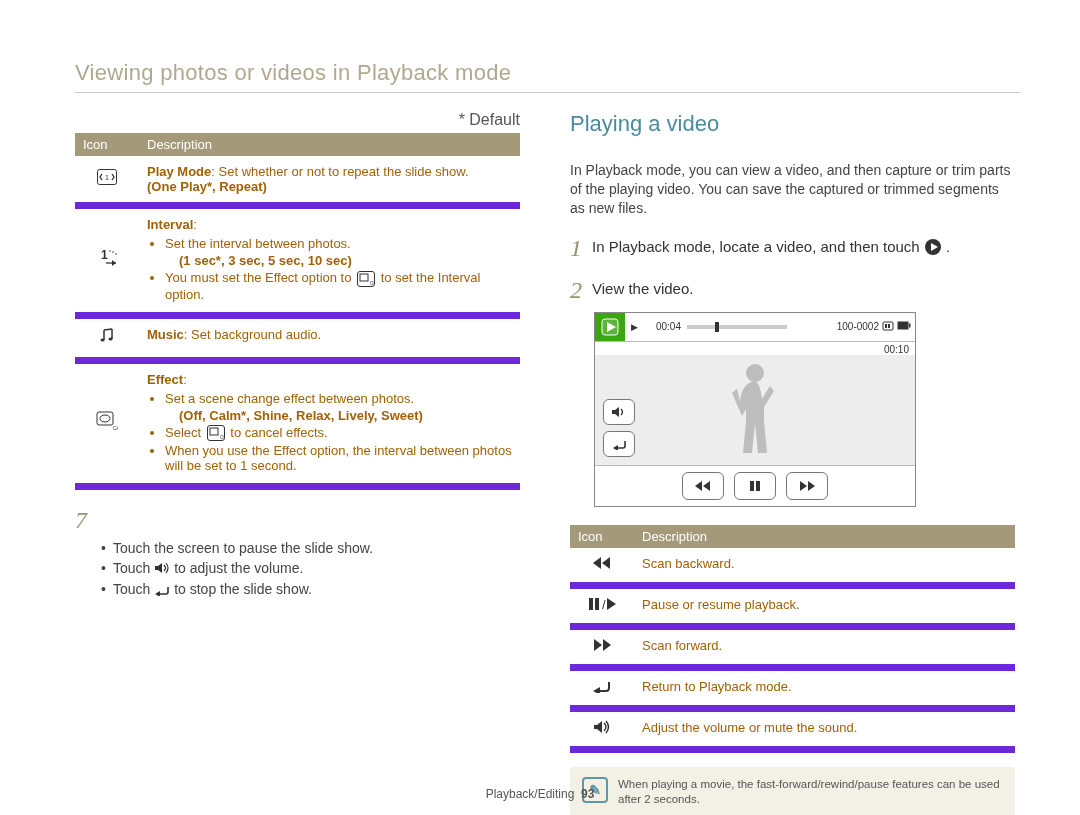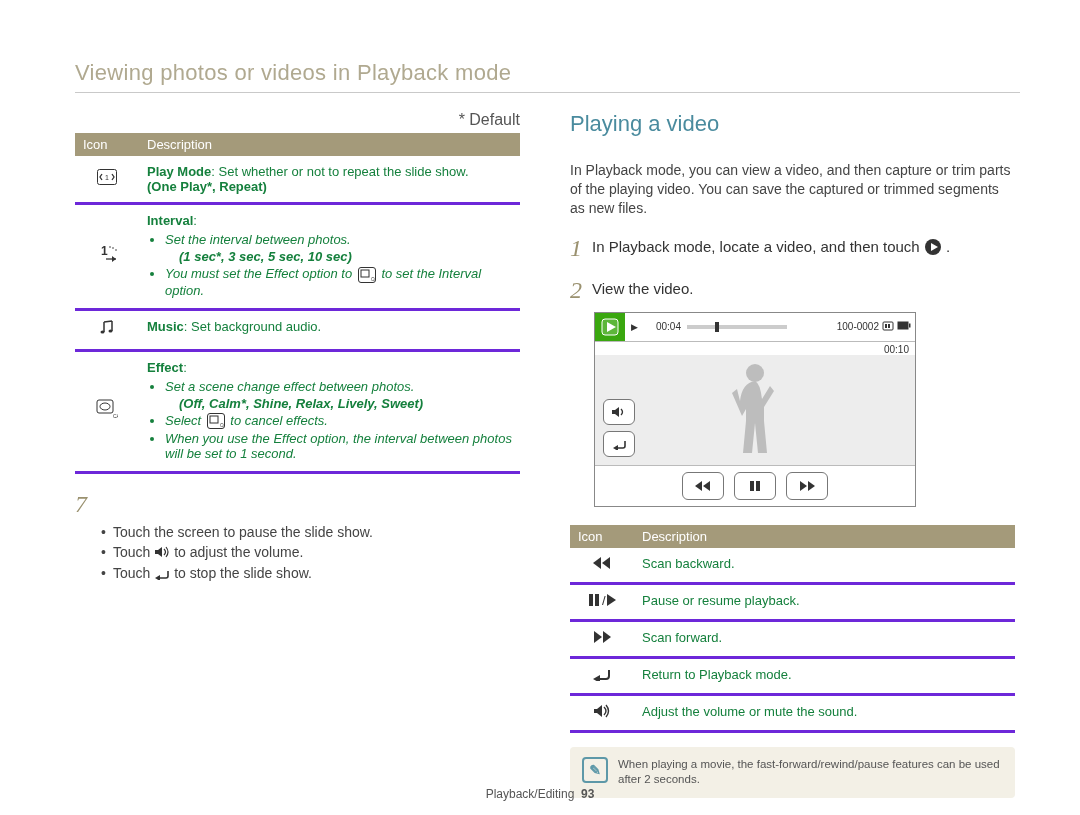--- a/index.html
+++ b/index.html
@@ -5,24 +5,24 @@
   html,body { margin:0; padding:0; background:#fff; font-family:Arial,Helvetica,sans-serif; color:#333; }
   .page { width:1080px; height:815px; position:relative; box-sizing:border-box; padding:60px 60px 5px 75px; }
   .section-head { font-size:22px; color:#b0a990; font-weight:300; letter-spacing:0.3px; margin-bottom:4px; }
   .thin-rule { border:none; border-top:1px solid #c9c9c9; margin:6px 0 18px 0; }
   .cols { display:flex; gap:50px; }
   .col { width:445px; }
   .default-note { text-align:right; font-size:16px; color:#555; margin-bottom:4px; }
   table { width:100%; border-collapse:collapse; font-size:13px; }
   th { background:#a49a7a; color:#fff; font-weight:400; text-align:left; padding:4px 8px; }
   th:first-child { width:48px; }
-  td { padding:8px 8px; border-bottom:3px solid #6d28d9; vertical-align:top; color:#15803d; }
+  td { padding:8px 8px; border-bottom:7px solid #6d28d9; vertical-align:top; color:#a16207; }
   td.icon-cell { text-align:center; vertical-align:middle; font-size:16px; }
   ul.bullets { margin:4px 0 0 0; padding-left:18px; }
-  ul.bullets li { margin-bottom:2px;font-style:italic; }
+  ul.bullets li { margin-bottom:2px; }
   ul.bullets li.indent { padding-left:14px; list-style:none; }
   .step { display:flex; align-items:flex-start; margin:18px 0 8px 0; }
   .step-num { font-style:italic; font-family:Georgia,'Times New Roman',serif; font-size:24px; color:#9a916f; font-weight:400; width:22px; flex:none; line-height:1; }
   .step-text { font-size:15px; color:#333; padding-top:2px; }
   .sub-bullets { margin:6px 0 0 26px; padding:0; font-size:14px; color:#444; }
   .sub-bullets li { margin-bottom:4px; list-style:none; position:relative; padding-left:12px; }
   .sub-bullets li::before { content:"•"; position:absolute; left:0; }
   .rtitle { font-size:22px; color:#4a8b9e; font-weight:400; margin-bottom:24px; }
   .intro { font-size:14px; color:#444; line-height:1.35; margin-bottom:0; }
   .inline-icon { display:inline-block; width:16px; height:14px; border:1px solid #333; border-radius:3px; vertical-align:middle; position:relative; margin:0 2px; }

